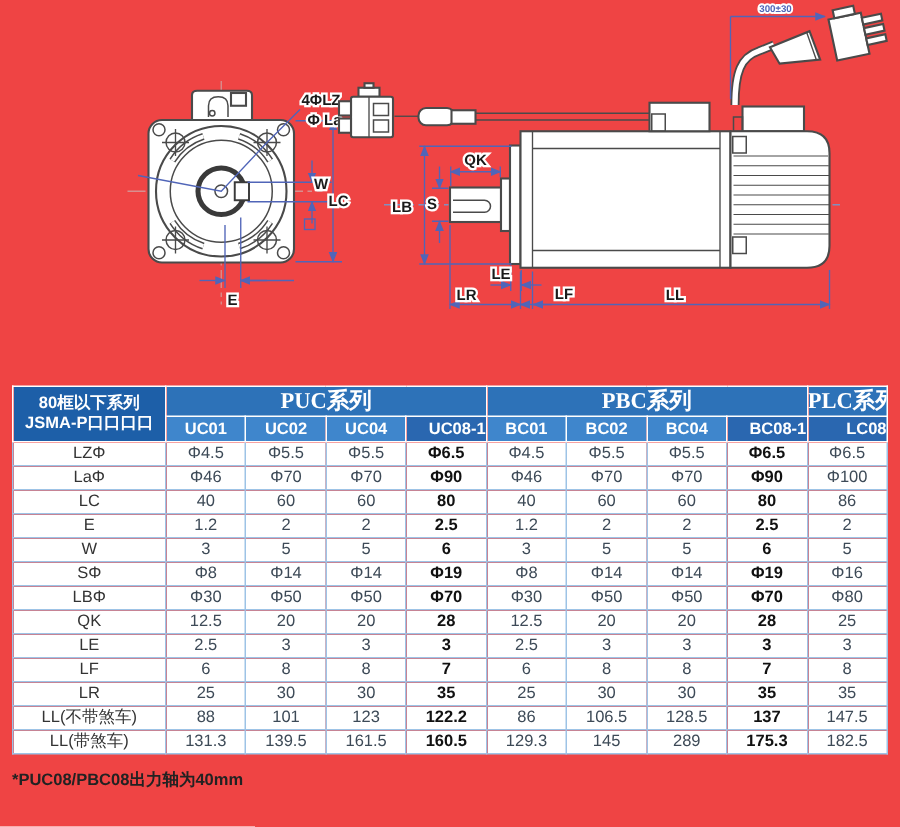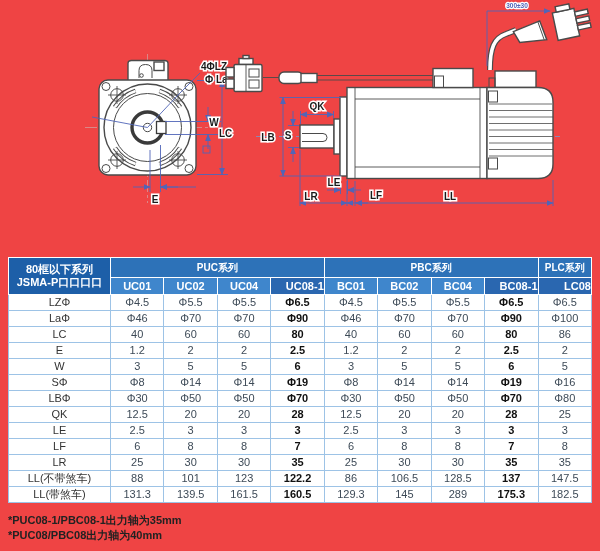--- a/index.html
+++ b/index.html
@@ -6,21 +6,21 @@
   .sheet{position:relative;width:600px;height:551px;background:#ef4444;overflow:hidden;
          font-family:"Liberation Sans","DejaVu Sans",sans-serif;}
   .drawing{position:absolute;top:0;left:0;}
 
   .tablewrap{position:absolute;top:257px;left:8px;width:584px;}
   table.spec{border-collapse:collapse;table-layout:fixed;width:584px;}
   table.spec col.c0{width:102px;}
   table.spec th,table.spec td{text-align:center;padding:0;overflow:hidden;white-space:nowrap;}
   thead th{color:#fff;font-weight:bold;border:1.5px solid #fff;}
   th.corner{background:#1d5fa8;font-size:11px;line-height:13px;}
-  th.band{background:#2d72b8;font-size:10px;height:19px;}
+  th.band{background:#2d72b8;font-size:15px;height:19px;font-family:Liberation Serif, serif;}
   th.sub{background:#3f86cc;font-size:11px;height:16px;}
   th.sub.hl{background:#2a67b0;text-align:right;}
   tbody td{border:1px solid #9dc3e6;font-size:11px;height:15px;line-height:15px;
            color:#3d4a57;background:#fff;}
   tbody td.rowlabel{color:#333;}
   tbody td.em{font-weight:bold;color:#111;}
 
   .footnotes{position:absolute;top:513px;left:8px;font-size:11px;font-weight:600;
              color:#222;line-height:15px;}
 
@@ -392,17 +392,16 @@
             <td>145</td>
             <td>289</td>
             <td class="em">175.3</td>
             <td>182.5</td>
           </tr>
         </tbody>
     </table>
   </div>
 
   <div class="footnotes">
-    <div>*PUC08-1/PBC08-1出力轴为35mm</div>
     <div>*PUC08/PBC08出力轴为40mm</div>
   </div>
 
 </div>
 
 </body></html>

